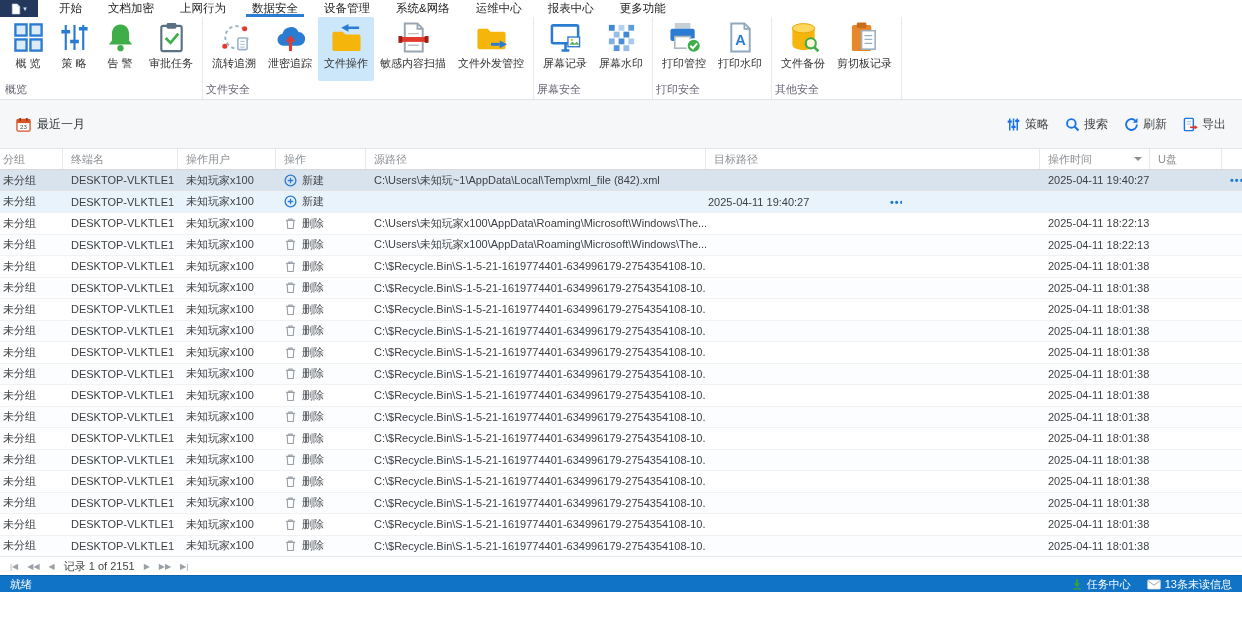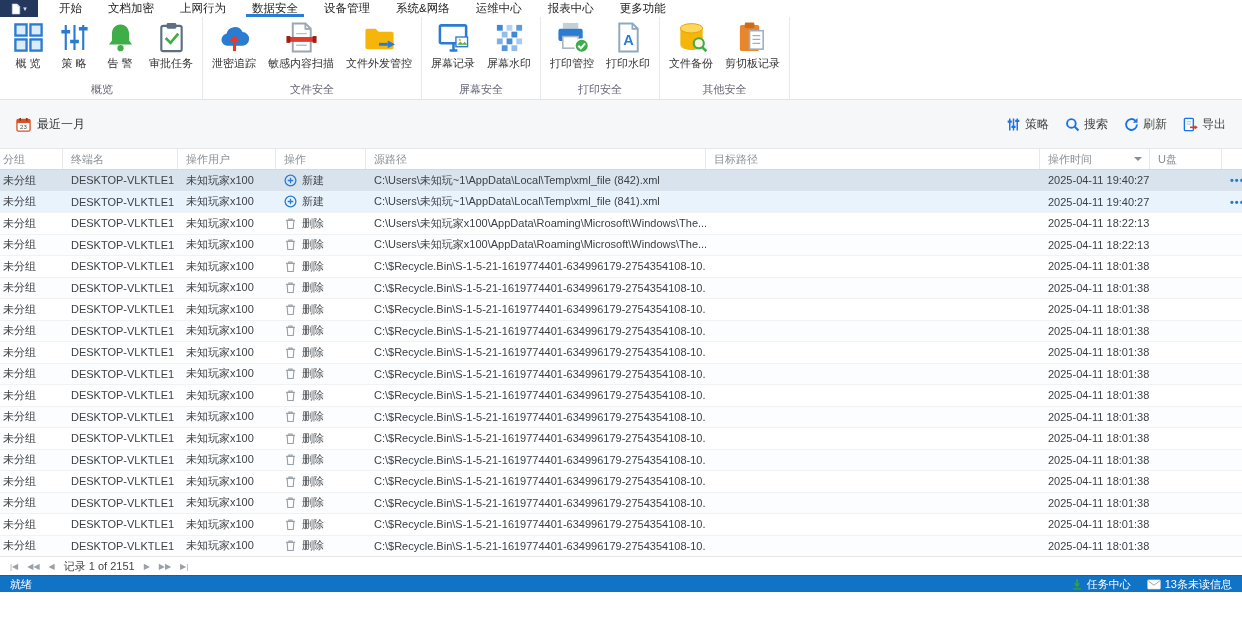--- a/index.html
+++ b/index.html
@@ -14,21 +14,21 @@
 .tab{padding:0 13px;display:flex;align-items:center;font-size:11.5px;color:#222;position:relative;cursor:pointer;white-space:nowrap}
 .tab.active:after{content:"";position:absolute;left:7px;right:7px;bottom:0;height:3px;background:#2b7cd3}
 
 .ribbon{height:83px;flex:0 0 auto;display:flex;background:#fff;border-bottom:1px solid #e0e4e8;padding-left:2px}
 .rgroup{display:flex;flex-direction:column;border-right:1px solid #e7eaed;padding:0 3px}
 .ritems{flex:1;display:flex;align-items:flex-start}
 .ritem{display:flex;flex-direction:column;align-items:center;justify-content:flex-start;padding:4px 6px 2px;min-width:46px;cursor:pointer;border-radius:2px;height:64px}
 .ritem.selected{background:#cde7fa}
 .ricon,.ricon svg{width:33px;height:33px;display:block}
 .rlabel{font-size:11px;color:#333;margin-top:2px;white-space:nowrap}
-.rgl{text-align:center;font-size:11px;color:#667;padding:1px 0 3px}
+.rgl{font-size:11px;color:#667;padding:1px 0 3px}
 
 .content{flex:1;position:relative;background:#f6f7f8;overflow:hidden}
 .filterbar{height:48px;display:flex;align-items:center;padding:0 16px}
 .date-filter{display:flex;align-items:center;gap:6px;cursor:pointer;color:#333;font-size:12px}
 .ficon,.ficon svg{width:15px;height:15px;display:block}
 .filter-actions{margin-left:auto;display:flex;gap:16px}
 .fact{display:flex;align-items:center;gap:4px;cursor:pointer;color:#444;font-size:12px}
 
 .thead{display:flex;height:22px;background:#fff;border-top:1px solid #e6e6e6;border-bottom:1px solid #d6d9dc}
 .hcell{display:flex;align-items:center;padding-left:8px;font-size:11px;color:#8b9095;border-right:1px solid #e8e8e8;overflow:hidden;white-space:nowrap;cursor:pointer;flex:0 0 auto}
@@ -132,27 +132,49 @@
             </span>
             <span class="rlabel">审批任务</span>
           </div>
         </div>
         <div class="rgl">概览</div>
       </div>
       <div class="rgroup">
         <div class="ritems">
           <div class="ritem">
             <span class="ricon">
+              <svg viewBox="0 0 34 34" fill="none">
+                <path d="M27 8.5A11.5 11.5 0 1 0 30.5 17" stroke="#9ab3c9" stroke-width="2" stroke-dasharray="3.5 3"></path>
+                <circle cx="27.5" cy="8" r="2.6" fill="#e23b2e"></circle>
+                <circle cx="7" cy="26" r="2.6" fill="#e23b2e"></circle>
+                <rect x="20.5" y="17.5" width="9.5" height="12" rx="1.2" fill="#fff" stroke="#9ab3c9" stroke-width="1.6"></rect>
+                <path d="M23 21h4.5M23 24h4.5M23 27h4.5" stroke="#b9c9d8" stroke-width="1.2"></path>
+              </svg>
+            </span>
+            <span class="rlabel">流转追溯</span>
+          </div>
+          <div class="ritem">
+            <span class="ricon">
               <svg viewBox="0 0 34 34">
                 <path d="M9.5 25.5a6.2 6.2 0 0 1-.8-12.3 8.8 8.8 0 0 1 16.6-1.8 6.8 6.8 0 0 1-.6 14.1z" fill="#2a7bd2"></path>
                 <path d="M17 31V17.5" stroke="#e23b2e" stroke-width="3.2" fill="none"></path>
                 <path d="M11.8 21.2L17 14.6l5.2 6.6z" fill="#e23b2e"></path>
               </svg>
             </span>
             <span class="rlabel">泄密追踪</span>
+          </div>
+          <div class="ritem selected">
+            <span class="ricon">
+              <svg viewBox="0 0 34 34">
+                <path d="M30 7H18" stroke="#2a7bd2" stroke-width="2.6" fill="none"></path>
+                <path d="M11.5 7l7.5-4v8z" fill="#2a7bd2"></path>
+                <path d="M2.5 13a2 2 0 0 1 2-2h8.5l3 3h13.5a2 2 0 0 1 2 2v13a2 2 0 0 1-2 2h-25a2 2 0 0 1-2-2z" fill="#f5b50a"></path>
+              </svg>
+            </span>
+            <span class="rlabel">文件操作</span>
           </div>
           <div class="ritem">
             <span class="ricon">
               <svg viewBox="0 0 34 34">
                 <path d="M8 2.5h13l5.5 5.5v23.5H8z" fill="#fff" stroke="#9aa7b2" stroke-width="2"></path>
                 <path d="M21 2.5V8h5.5" fill="none" stroke="#9aa7b2" stroke-width="1.8"></path>
                 <path d="M11.5 13h11M11.5 25h11" stroke="#b9c2ca" stroke-width="1.5"></path>
                 <rect x="3.5" y="16.5" width="27" height="5" fill="#e23b2e"></rect>
                 <rect x="1.5" y="15.5" width="4" height="7" fill="#9c1f12"></rect>
                 <rect x="28.5" y="15.5" width="4" height="7" fill="#9c1f12"></rect>
@@ -379,21 +401,20 @@
             <div class="tcell" style="width: 98px;">未知玩家x100</div>
             <div class="tcell" style="width: 90px;">
               <span class="opicon">
                 <svg viewBox="0 0 14 14" fill="none" stroke="#2a7bd2" stroke-width="1.4">
                   <circle cx="7" cy="7" r="5.8"></circle>
                   <path d="M7 4v6M4 7h6"></path>
                 </svg>
               </span>
               <span class="oplabel">新建</span>
             </div>
-            <div class="tcell" style="width: 340px;">C:\Users\未知玩~1\AppData\Local\Temp\xml_file (841).xml</div>
             <div class="tcell" style="width: 334px;"></div>
             <div class="tcell" style="width: 110px;">2025-04-11 19:40:27</div>
             <div class="tcell" style="width: 72px;"></div>
             <div class="tcell" style="width: 20px;">
               <span class="dots">•••</span>
             </div>
           </div>
           <div class="trow">
             <div class="tcell" style="width: 63px;">未分组</div>
             <div class="tcell" style="width: 115px;">DESKTOP-VLKTLE1</div>

